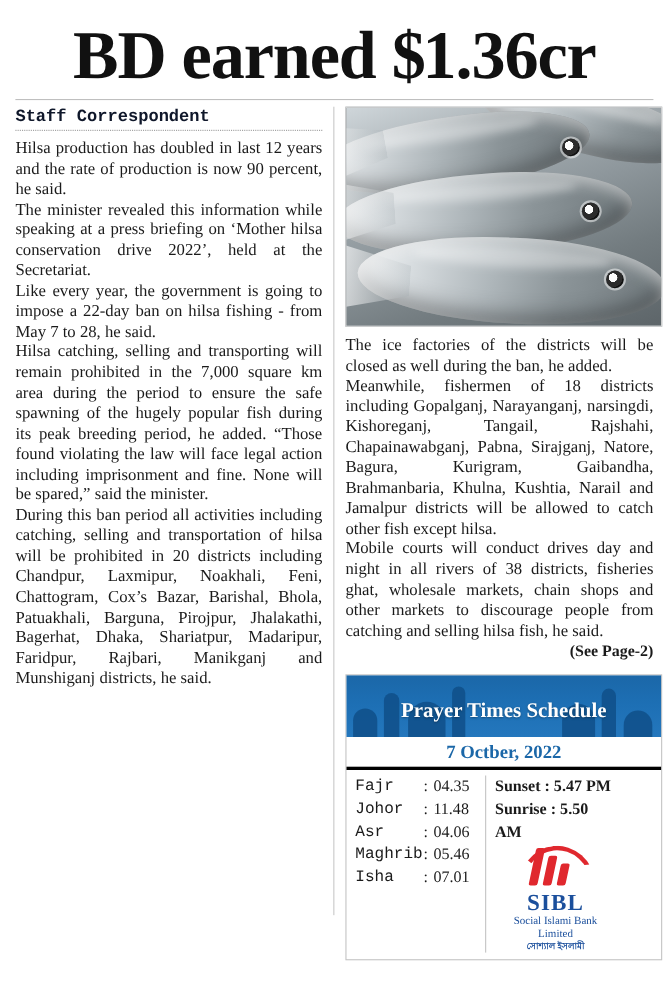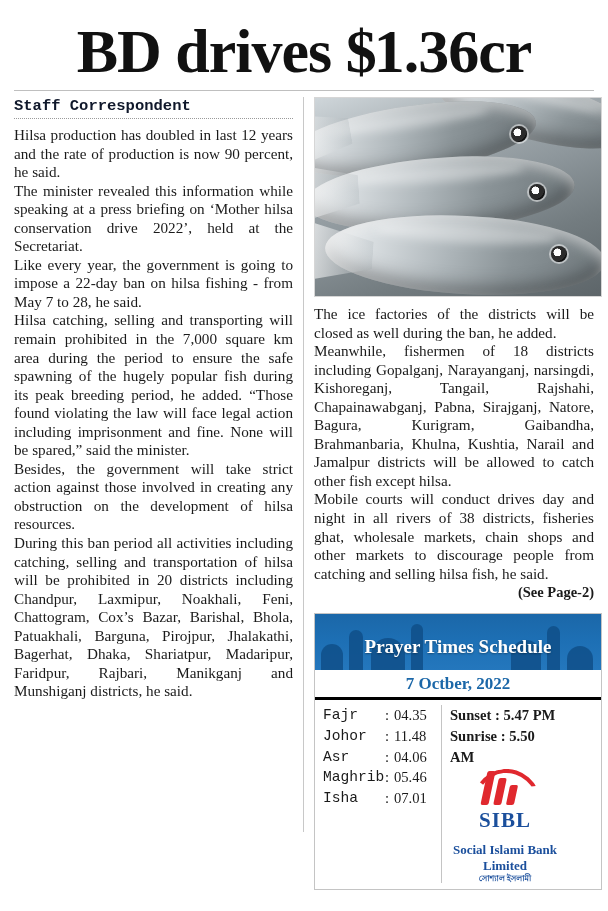--- a/index.html
+++ b/index.html
@@ -289,55 +289,54 @@
     transform: rotate(-6deg);
   }
   .sibl-name {
     font-weight: bold;
     font-size: 21px;
     color: #1b4f9c;
     letter-spacing: 1px;
     line-height: 1;
   }
   .sibl-sub {
-    font-size: 13px;
+    font-size: 10px;
     color: #1b4f9c;
-    font-weight: bold;
+    font-weight: normal;
     line-height: 1.2;
-    margin-top: 11px;
+    margin-top: 1px;
   }
   .sibl-bn {
     font-size: 8px;
     color: #1b4f9c;
     line-height: 1.2;
   }
 </style>
 </head>
 <body>
 
 <div class="page">
 
 
   <div class="headline">
-    <span>BD drives </span><span class="dollar">$</span><span>1.36</span><span>cr</span>
+    <span>BD earned </span><span class="dollar">$</span><span>1.36</span><span>cr</span>
   </div>
 
   <hr class="rule">
 
   <div class="content">
 
     <div class="col col-left">
       <div class="byline">Staff Correspondent</div>
       <hr class="byline-rule">
 
       <p class="body">Hilsa production has doubled in last 12 years and the rate of production is now 90 percent, he said.</p>
       <p class="body">The minister revealed this information while speaking at a press briefing on ‘Mother hilsa conservation drive 2022’, held at the Secretariat.</p>
       <p class="body">Like every year, the government is going to impose a 22-day ban on hilsa fishing - from May 7 to 28, he said.</p>
       <p class="body">Hilsa catching, selling and transporting will remain prohibited in the 7,000 square km area during the period to ensure the safe spawning of the hugely popular fish during its peak breeding period, he added.  “Those found violating the law will face legal action including imprisonment and fine. None will be spared,” said the minister.</p>
-      <p class="body">Besides, the government will take strict action against those involved in creating any obstruction on the development of hilsa resources.</p>
       <p class="body">During this ban period all activities including catching, selling and transportation of hilsa will be prohibited in 20 districts including Chandpur, Laxmipur, Noakhali, Feni, Chattogram, Cox’s Bazar, Barishal, Bhola, Patuakhali, Barguna, Pirojpur, Jhalakathi, Bagerhat, Dhaka, Shariatpur, Madaripur, Faridpur, Rajbari, Manikganj and Munshiganj districts, he said.</p>
     </div>
 
     <div class="col col-right">
 
       <div class="photo">
         <div class="sky"></div>
         <div class="fish f4"></div>
         <div class="fish f1"></div>
         <div class="fish f2"></div>

